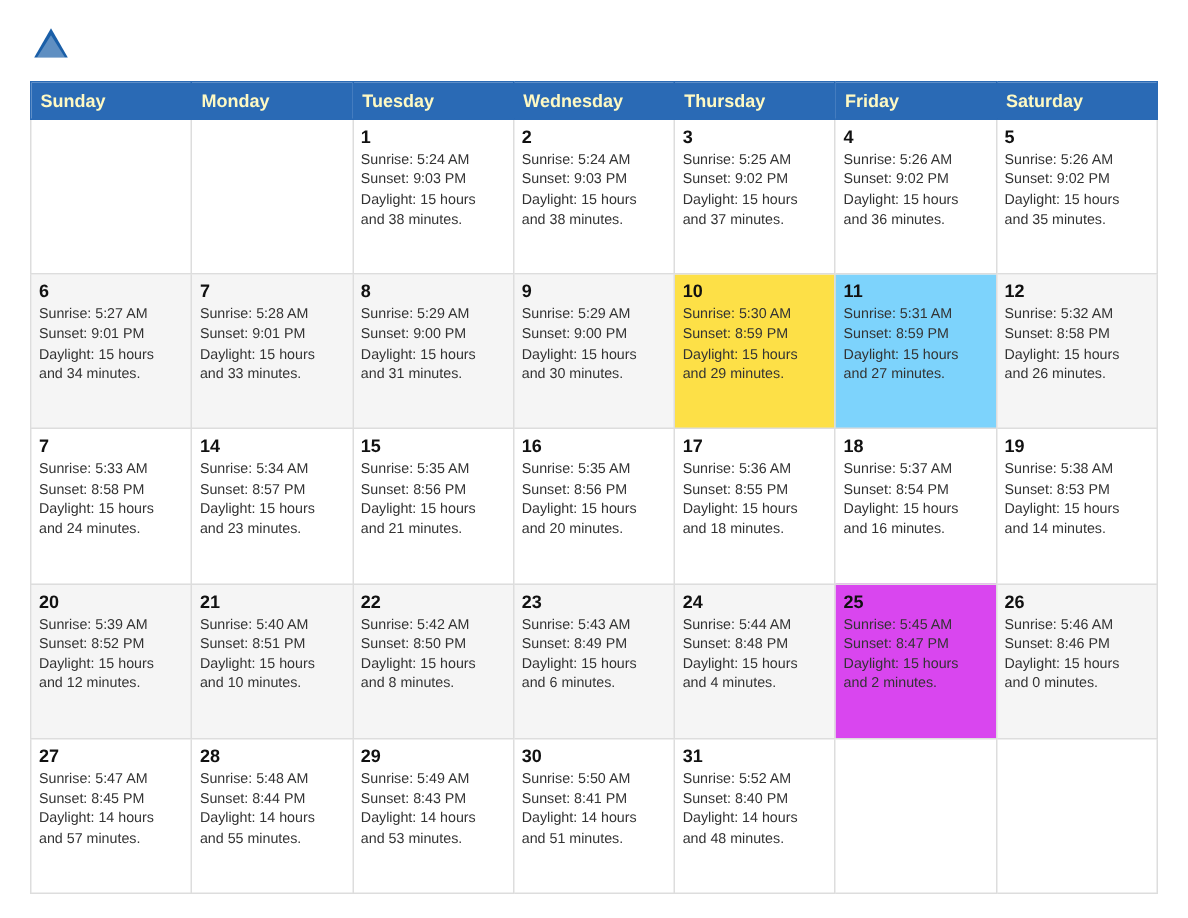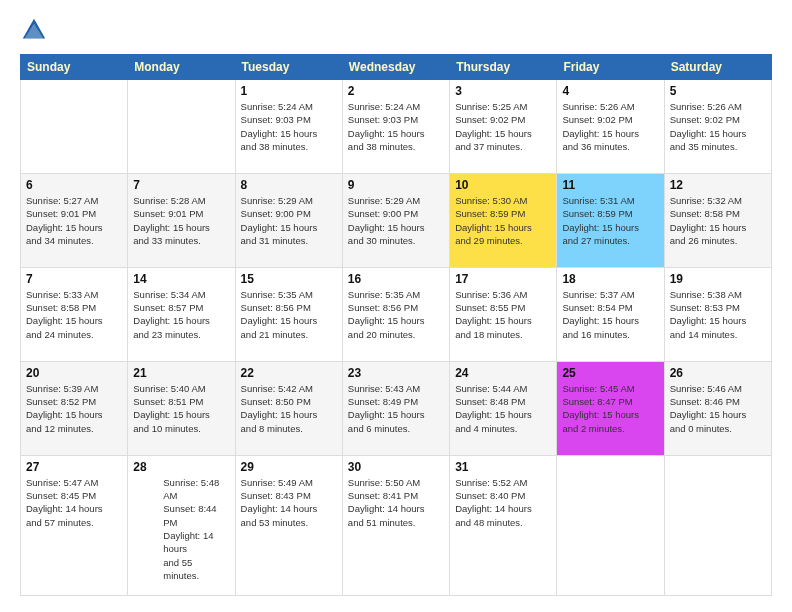--- a/index.html
+++ b/index.html
@@ -325,21 +325,21 @@
         <tr>
           <td>
             <span class="day-num">27</span>
             <div class="cell-info" style="white-space: pre-line;">Sunrise: 5:47 AM
 Sunset: 8:45 PM
 Daylight: 14 hours
 and 57 minutes.</div>
           </td>
           <td>
             <span class="day-num">28</span>
-            <div class="cell-info" style="white-space: pre-line; margin-left: 30px;">Sunrise: 5:48 AM
+            <div class="cell-info" style="white-space: pre-line;">Sunrise: 5:48 AM
 Sunset: 8:44 PM
 Daylight: 14 hours
 and 55 minutes.</div>
           </td>
           <td>
             <span class="day-num">29</span>
             <div class="cell-info" style="white-space: pre-line;">Sunrise: 5:49 AM
 Sunset: 8:43 PM
 Daylight: 14 hours
 and 53 minutes.</div>

